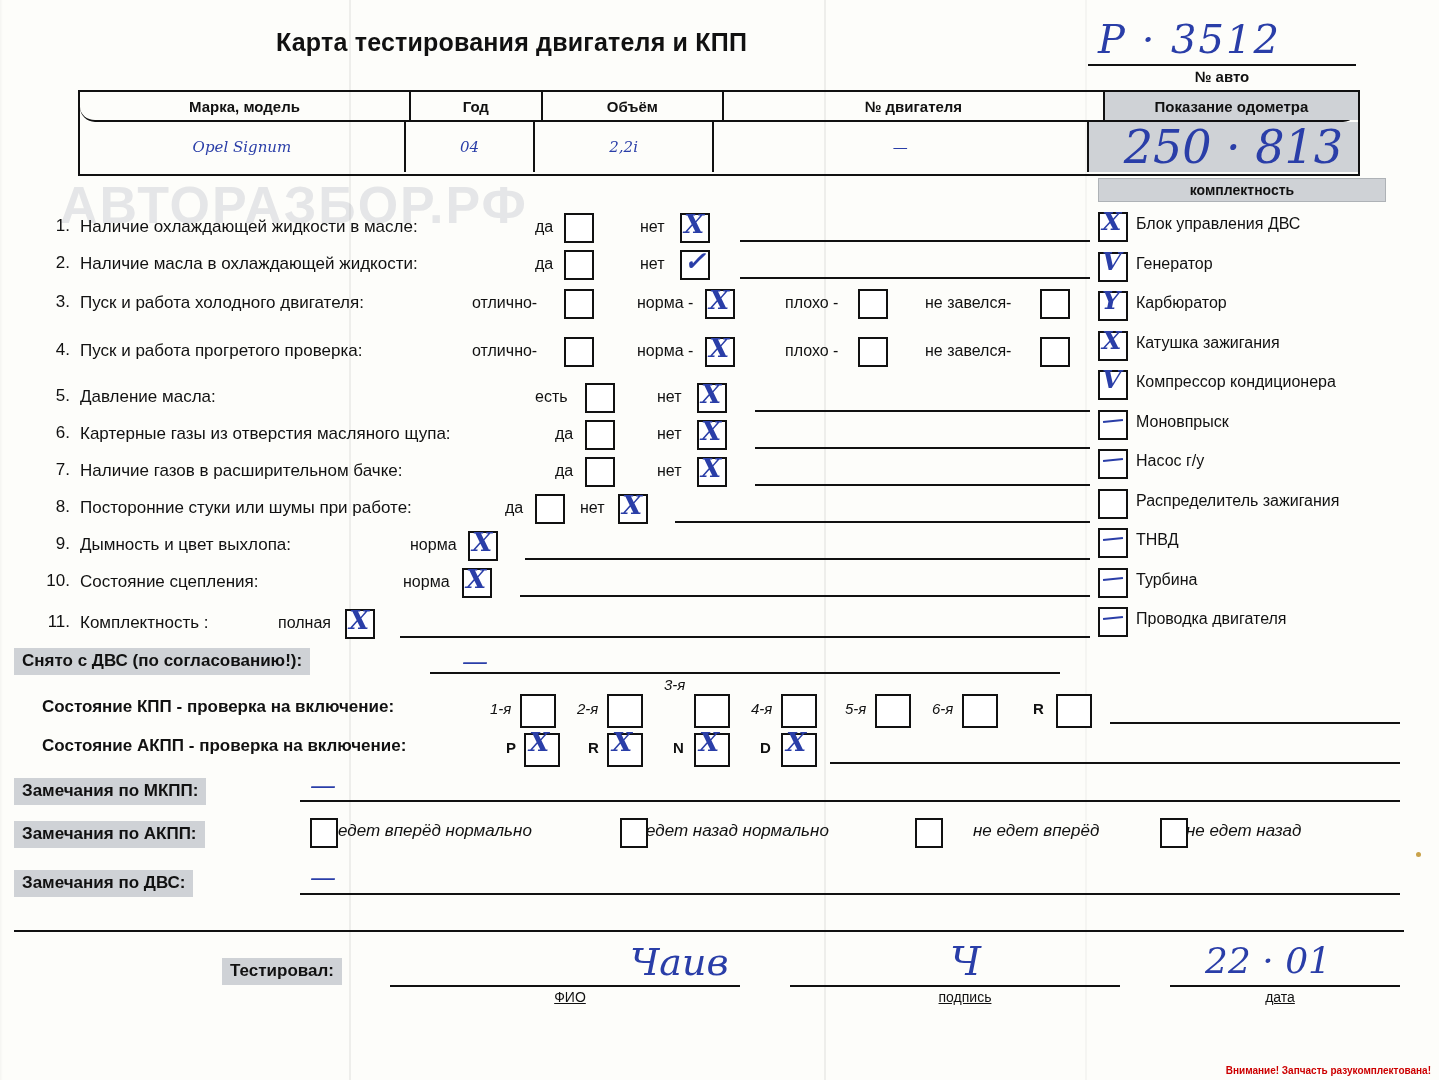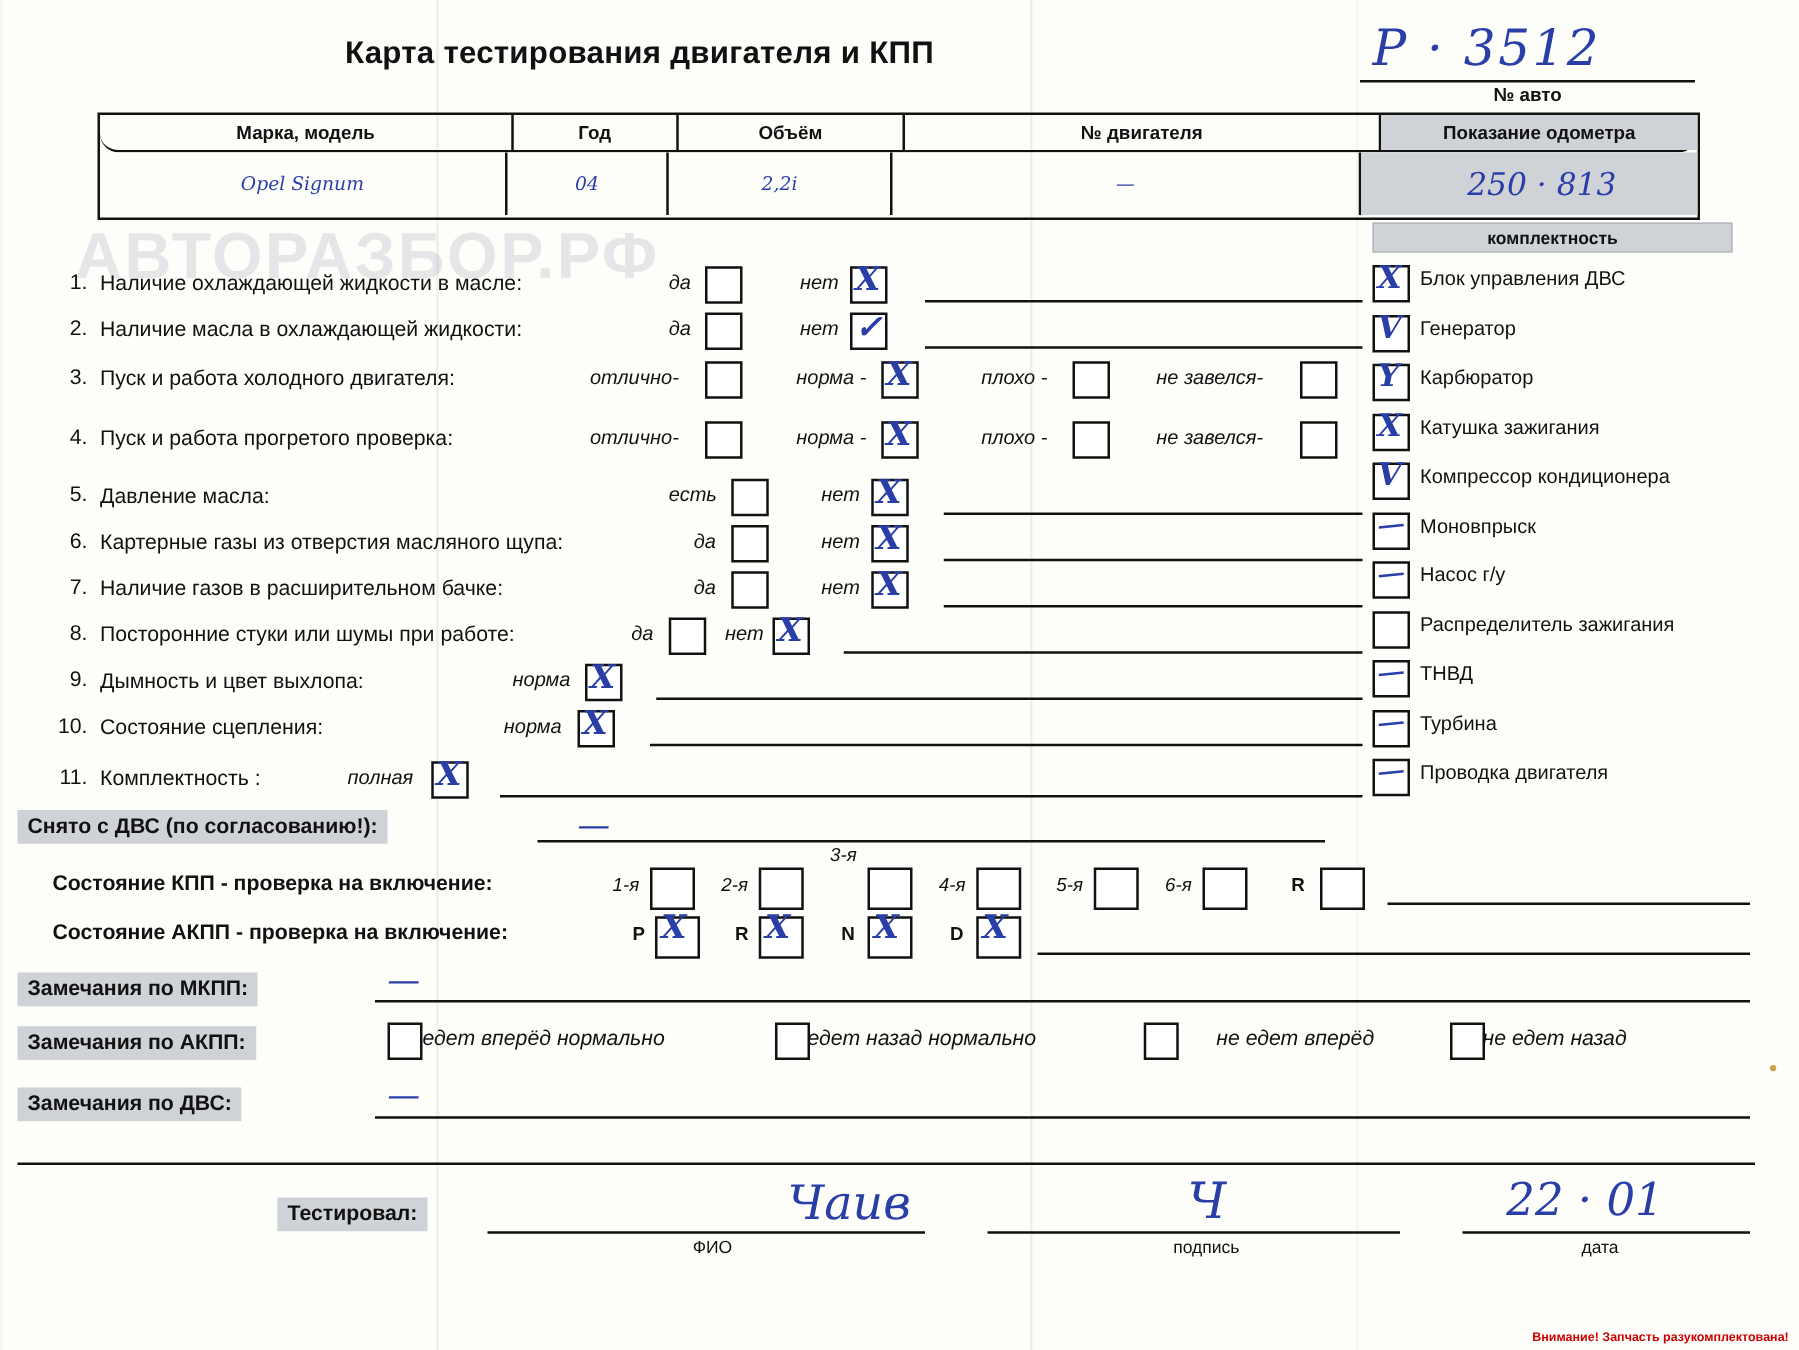--- a/index.html
+++ b/index.html
@@ -56,34 +56,34 @@
   .ttable .cell{border-right:2px solid #111;display:flex;align-items:center;justify-content:center;font-size:15px;font-weight:bold;}
   .ttable .cell:last-child{border-right:none;}
   .c-marka{width:330px;}
   .c-god{width:130px;}
   .c-obem{width:180px;}
   .c-dvig{width:380px;}
   .c-odo{width:254px;background:#cfd2d6;}
   .ttable .row2{display:flex;height:50px;}
   .ttable .row2 .cell{font-weight:normal;}
   .val{font-size:30px;}
-  .val.big{font-size:25px;padding-left:20px;}
+  .val.big{font-size:46px;padding-left:20px;}
 
   .komplekt-head{
     position:absolute;left:1098px;top:178px;width:286px;height:22px;
     background:#cfd2d6;border:1px solid #aeb2b6;
     font-size:14px;font-weight:bold;text-align:center;line-height:22px;
   }
 
   
   .list{position:absolute;left:40px;top:216px;width:1040px;}
   .item{position:relative;height:36px;font-size:17px;}
   .num{position:absolute;left:0;width:30px;text-align:right;font-weight:normal;}
   .lbl{position:absolute;left:40px;top:1px;white-space:nowrap;}
-  .opt{position:absolute;font-style:italic;font-size:16px;}
+  .opt{position:absolute;font-size:16px;}
   .box{
     position:absolute;width:26px;height:26px;border:2px solid #111;background:#fff;
     top:-3px;
   }
   .box .mark{
     position:absolute;left:2px;top:-6px;font-size:26px;color:#2a3ea8;
     font-family:"DejaVu Serif", serif;font-style:italic;font-weight:bold;
   }
   .uline{position:absolute;height:2px;background:#111;}
 
@@ -102,21 +102,21 @@
   }
   .boldrow{position:absolute;font-weight:bold;font-size:17px;}
 
   .gear{position:absolute;width:32px;height:30px;border:2px solid #111;background:#fff;}
   .gearlbl{position:absolute;font-style:italic;font-size:15px;}
 
   .remark-box{position:absolute;width:24px;height:26px;border:2px solid #111;background:#fff;}
   .remark-txt{position:absolute;font-style:italic;font-size:17px;}
 
   .sig-line{position:absolute;height:2px;background:#111;}
-  .sig-cap{position:absolute;font-size:14px;text-align:center;}
+  .sig-cap{position:absolute;font-size:14px;text-align:center;text-decoration:underline;}
   .sig-hand{position:absolute;color:#2a3ea8;font-family:"DejaVu Serif", serif;font-style:italic;}
 
   .footer-warn{
     position:absolute;right:8px;bottom:4px;font-size:10px;font-weight:bold;color:#c00;
   }
   .dot{position:absolute;width:5px;height:5px;border-radius:50%;background:#c9a24a;right:18px;top:852px;}
 </style>
 </head>
 <body>
 

